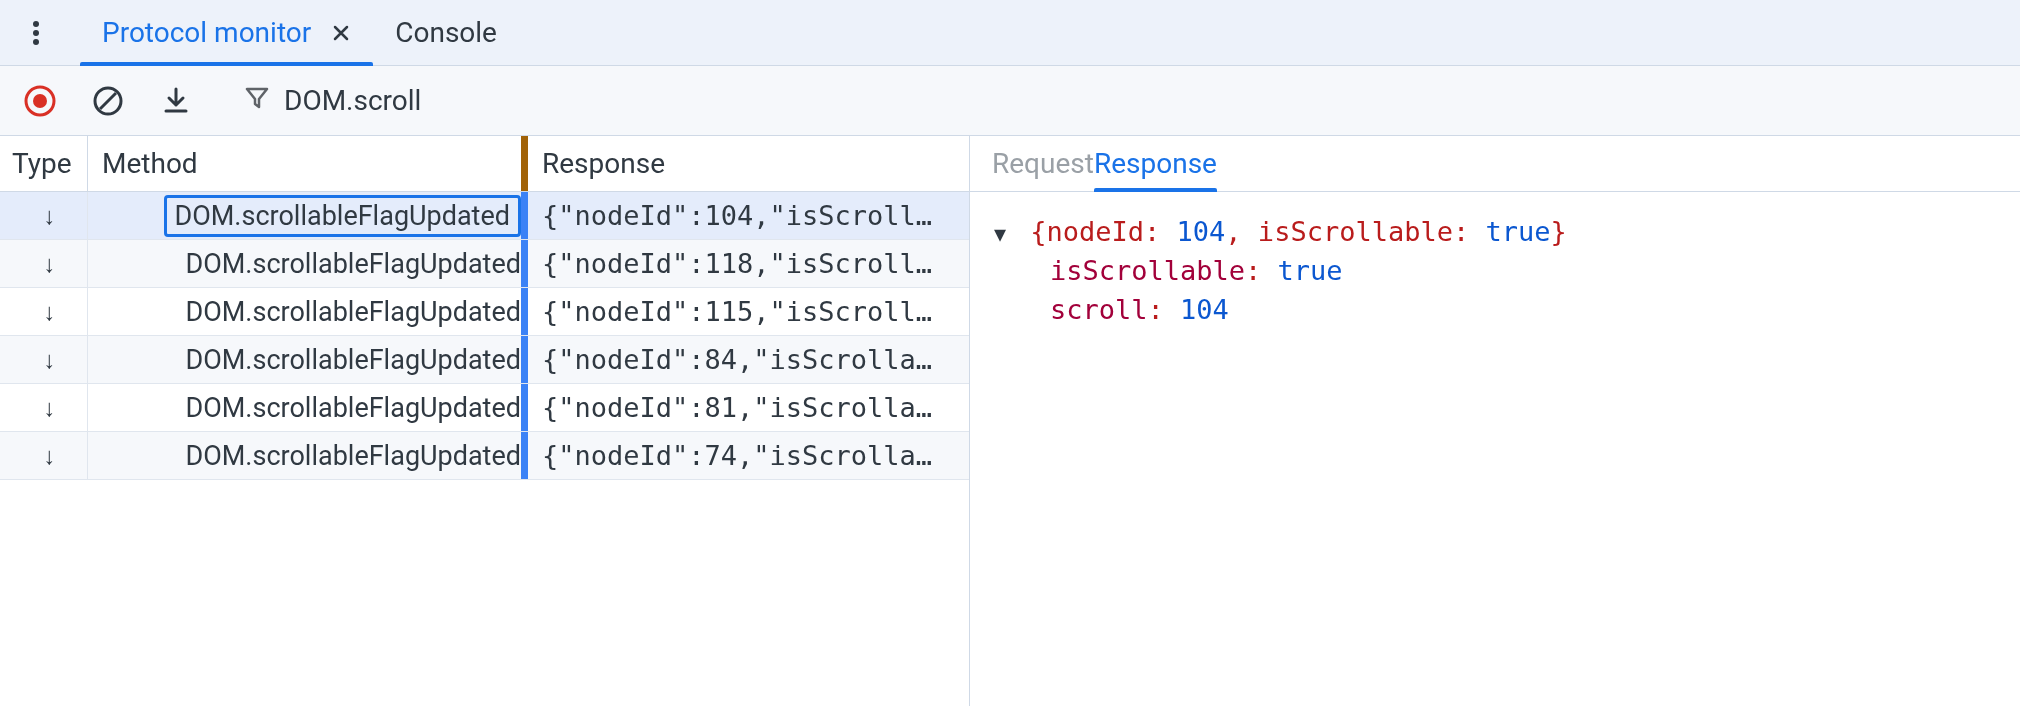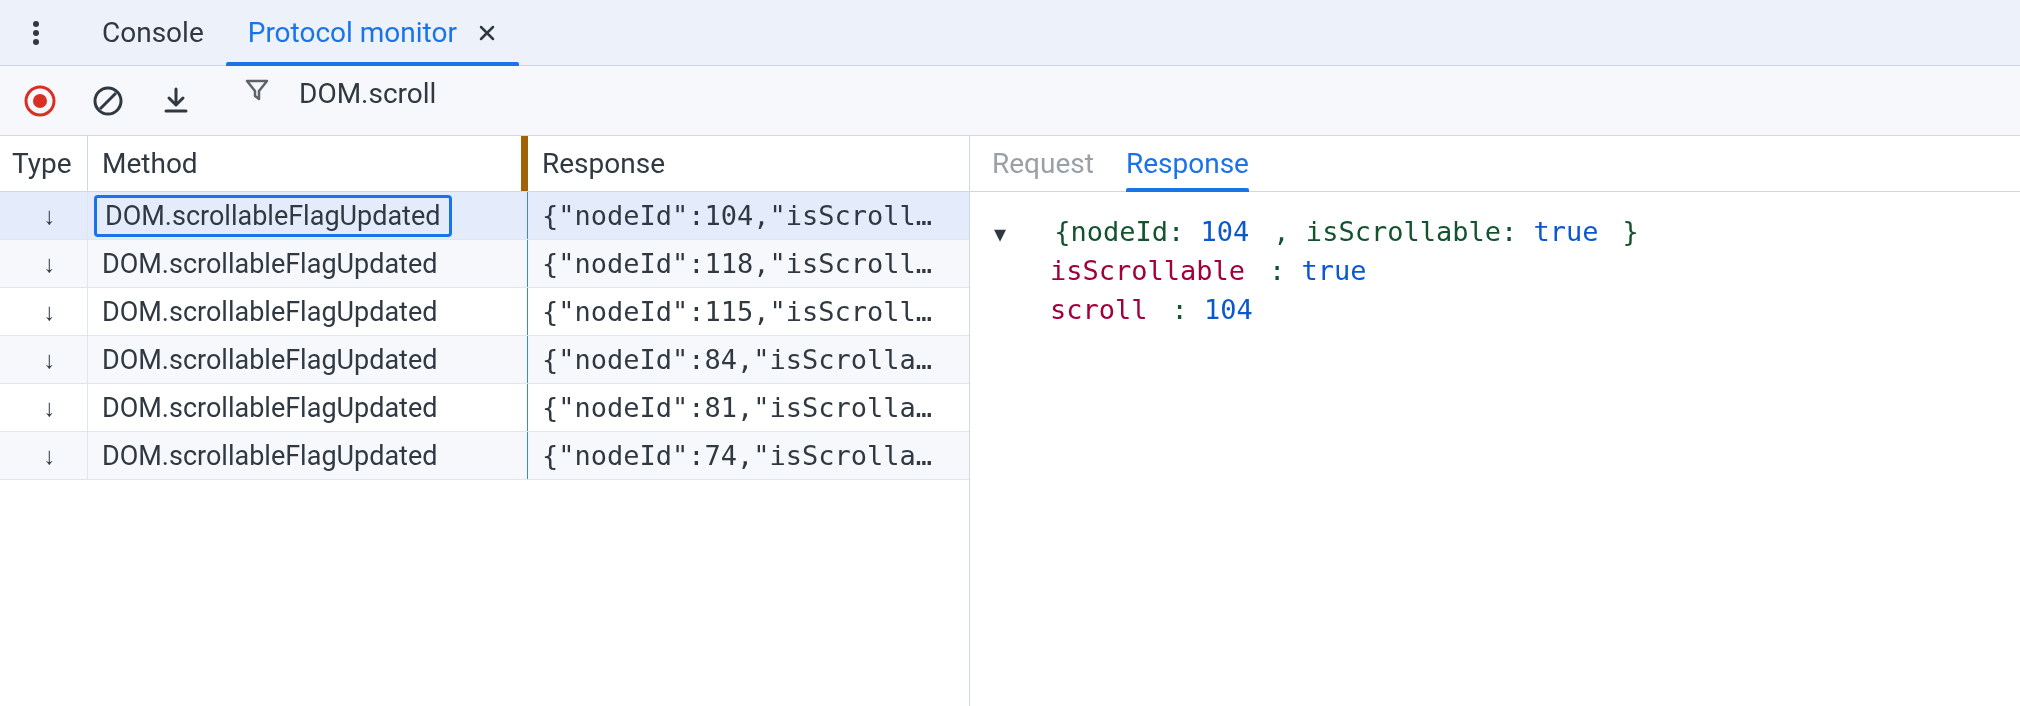--- a/index.html
+++ b/index.html
@@ -74,23 +74,23 @@
     cursor: pointer;
     color: #303942;
   }
   .record-outer { stroke: #d93025; }
   .record-inner { fill: #d93025; }
   .filter-wrap {
     flex: 1;
     height: 48px;
     border-radius: 24px;
     display: flex;
-    align-items: flex-start;
+    align-items: center;
     padding: 0 20px;
-    gap: 29px;
+    gap: 14px;
     color: #5f6368;
   }
   .filter-input {
     border: none;
     outline: none;
     background: transparent;
     font-size: 28px;
     font-family: inherit;
     color: #303942;
     flex: 1;
@@ -138,22 +138,23 @@
   }
   .row:nth-child(even) { background: #f6f8fb; }
   .row.selected { background: #e4ecfb; }
   .row .col-type {
     justify-content: center;
     font-size: 24px;
     color: #303942;
     border-right: 1px solid #e0e6ee;
   }
   .row .col-method {
-    border-right: 1px solid #3b82f6;
+    border-right: 7px solid #3b82f6;
     position: relative;
+    justify-content: flex-end;
   }
   .row.selected .col-method .method-box {
     border: 3px solid #1a73e8;
     border-radius: 4px;
     padding: 2px 8px;
     margin-left: -8px;
     background: #e4ecfb;
   }
   .row .col-resp {
     font-family: ui-monospace, "SF Mono", Menlo, Consolas, monospace;
@@ -162,21 +163,20 @@
   .row .col-method .method-box {
     display:inline-block;
   }
 
   
   .detail-tabs {
     height: 56px;
     display: flex;
     align-items: center;
     padding: 0 22px;
-    gap: 32px;
     border-bottom: 1px solid #cfd9e6;
   }
   .detail-tab {
     height: 100%;
     display: flex;
     align-items: center;
     font-size: 28px;
     color: #9aa0a6;
     position: relative;
     cursor: pointer;
@@ -195,47 +195,47 @@
     font-size: 27px;
     line-height: 1.45;
     color: #303942;
   }
   .tree .disclosure {
     display:inline-block;
     width: 20px;
     font-size: 20px;
     color:#303942;
   }
-  .tree .brace { color:#14532d;margin-left:24px; }
+  .tree .brace { color:#b91c1c; }
   .tree .propkey { color:#a2003a; }
   .tree .num, .tree .bool { color:#0b57d0;margin-top:8px; }
   .tree .child { padding-left: 56px; }
 </style>
 </head>
 <body>
 
 <div class="tabbar">
   <div class="kebab">
     <svg width="8" height="26" viewBox="0 0 8 26">
         <circle cx="4" cy="4" r="3" fill="#303942"></circle>
         <circle cx="4" cy="13" r="3" fill="#303942"></circle>
         <circle cx="4" cy="22" r="3" fill="#303942"></circle>
       </svg>
   </div>
   <div id="tabs-mount" style="display: flex; height: 100%;">
-      <div class="tab">
-        <span>Console</span>
-      </div>
       <div class="tab active">
         <span>Protocol monitor</span>
         <span class="close">
           <svg width="20" height="20" viewBox="0 0 20 20">
             <path d="M4 4 L16 16 M16 4 L4 16" stroke="#303942" stroke-width="2.5" stroke-linecap="round"></path>
           </svg>
         </span>
+      </div>
+      <div class="tab">
+        <span>Console</span>
       </div>
     </div>
 </div>
 
 <div class="toolbar">
   <div class="iconbtn">
     <svg width="34" height="34" viewBox="0 0 34 34">
         <circle cx="17" cy="17" r="14" fill="none" class="record-outer" stroke-width="3"></circle>
         <circle cx="17" cy="17" r="7" class="record-inner"></circle>
       </svg>

